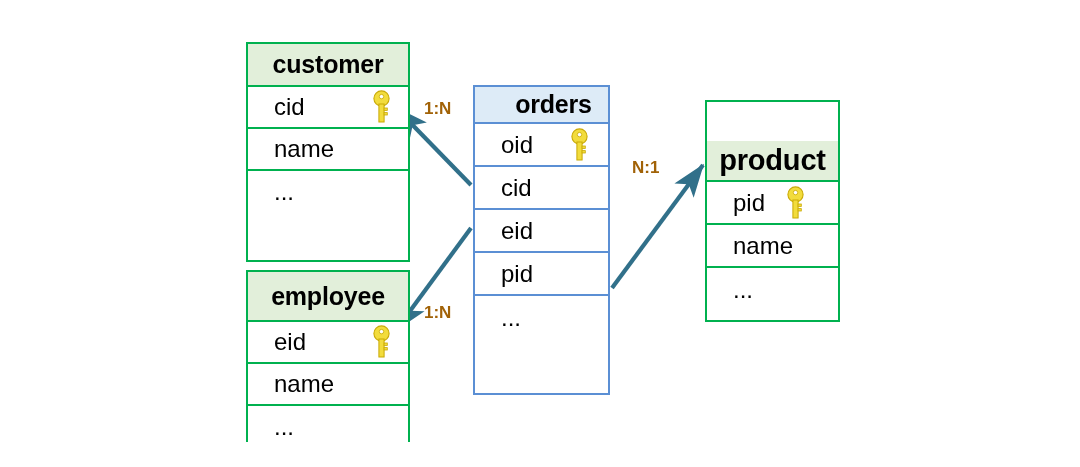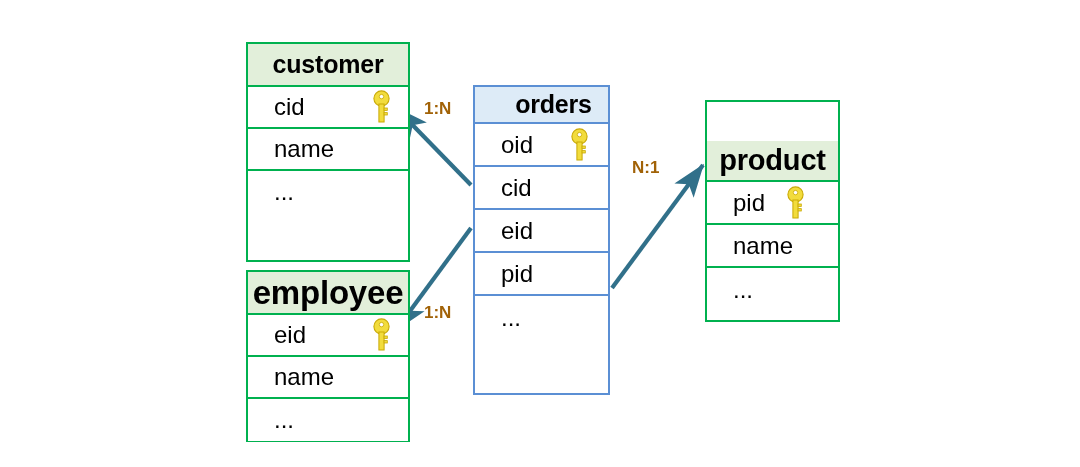--- a/index.html
+++ b/index.html
@@ -79,21 +79,21 @@
     border-bottom: 2.5px solid #5B8FD4;
   }
   .entity.blue .row.last { border-bottom: none; }
 
   
   #tbl-customer { left: 246px; top: 42px;  width: 164px; height: 220px; }
   #tbl-customer .hdr { height: 43px; font-size: 25px; }
   #tbl-customer .row { height: 42px; font-size: 24px; }
 
   #tbl-employee { left: 246px; top: 270px; width: 164px; height: 172px; }
-  #tbl-employee .hdr { height: 43px; font-size: 33px; }
+  #tbl-employee .hdr { height: 50px; font-size: 25px; }
   #tbl-employee .row { height: 42px; font-size: 24px; }
 
   #tbl-orders { left: 473px; top: 85px; width: 137px; height: 310px; }
   #tbl-orders .hdr { height: 37px; font-size: 25px; padding-left: 24px; }
   #tbl-orders .row { height: 43px; font-size: 24px; }
 
   #tbl-product { left: 705px; top: 100px; width: 135px; height: 222px; }
   #tbl-product .hdr { height: 41px; font-size: 29px; margin-top: 39px; }
   #tbl-product .row { height: 43px; font-size: 24px; }
 

